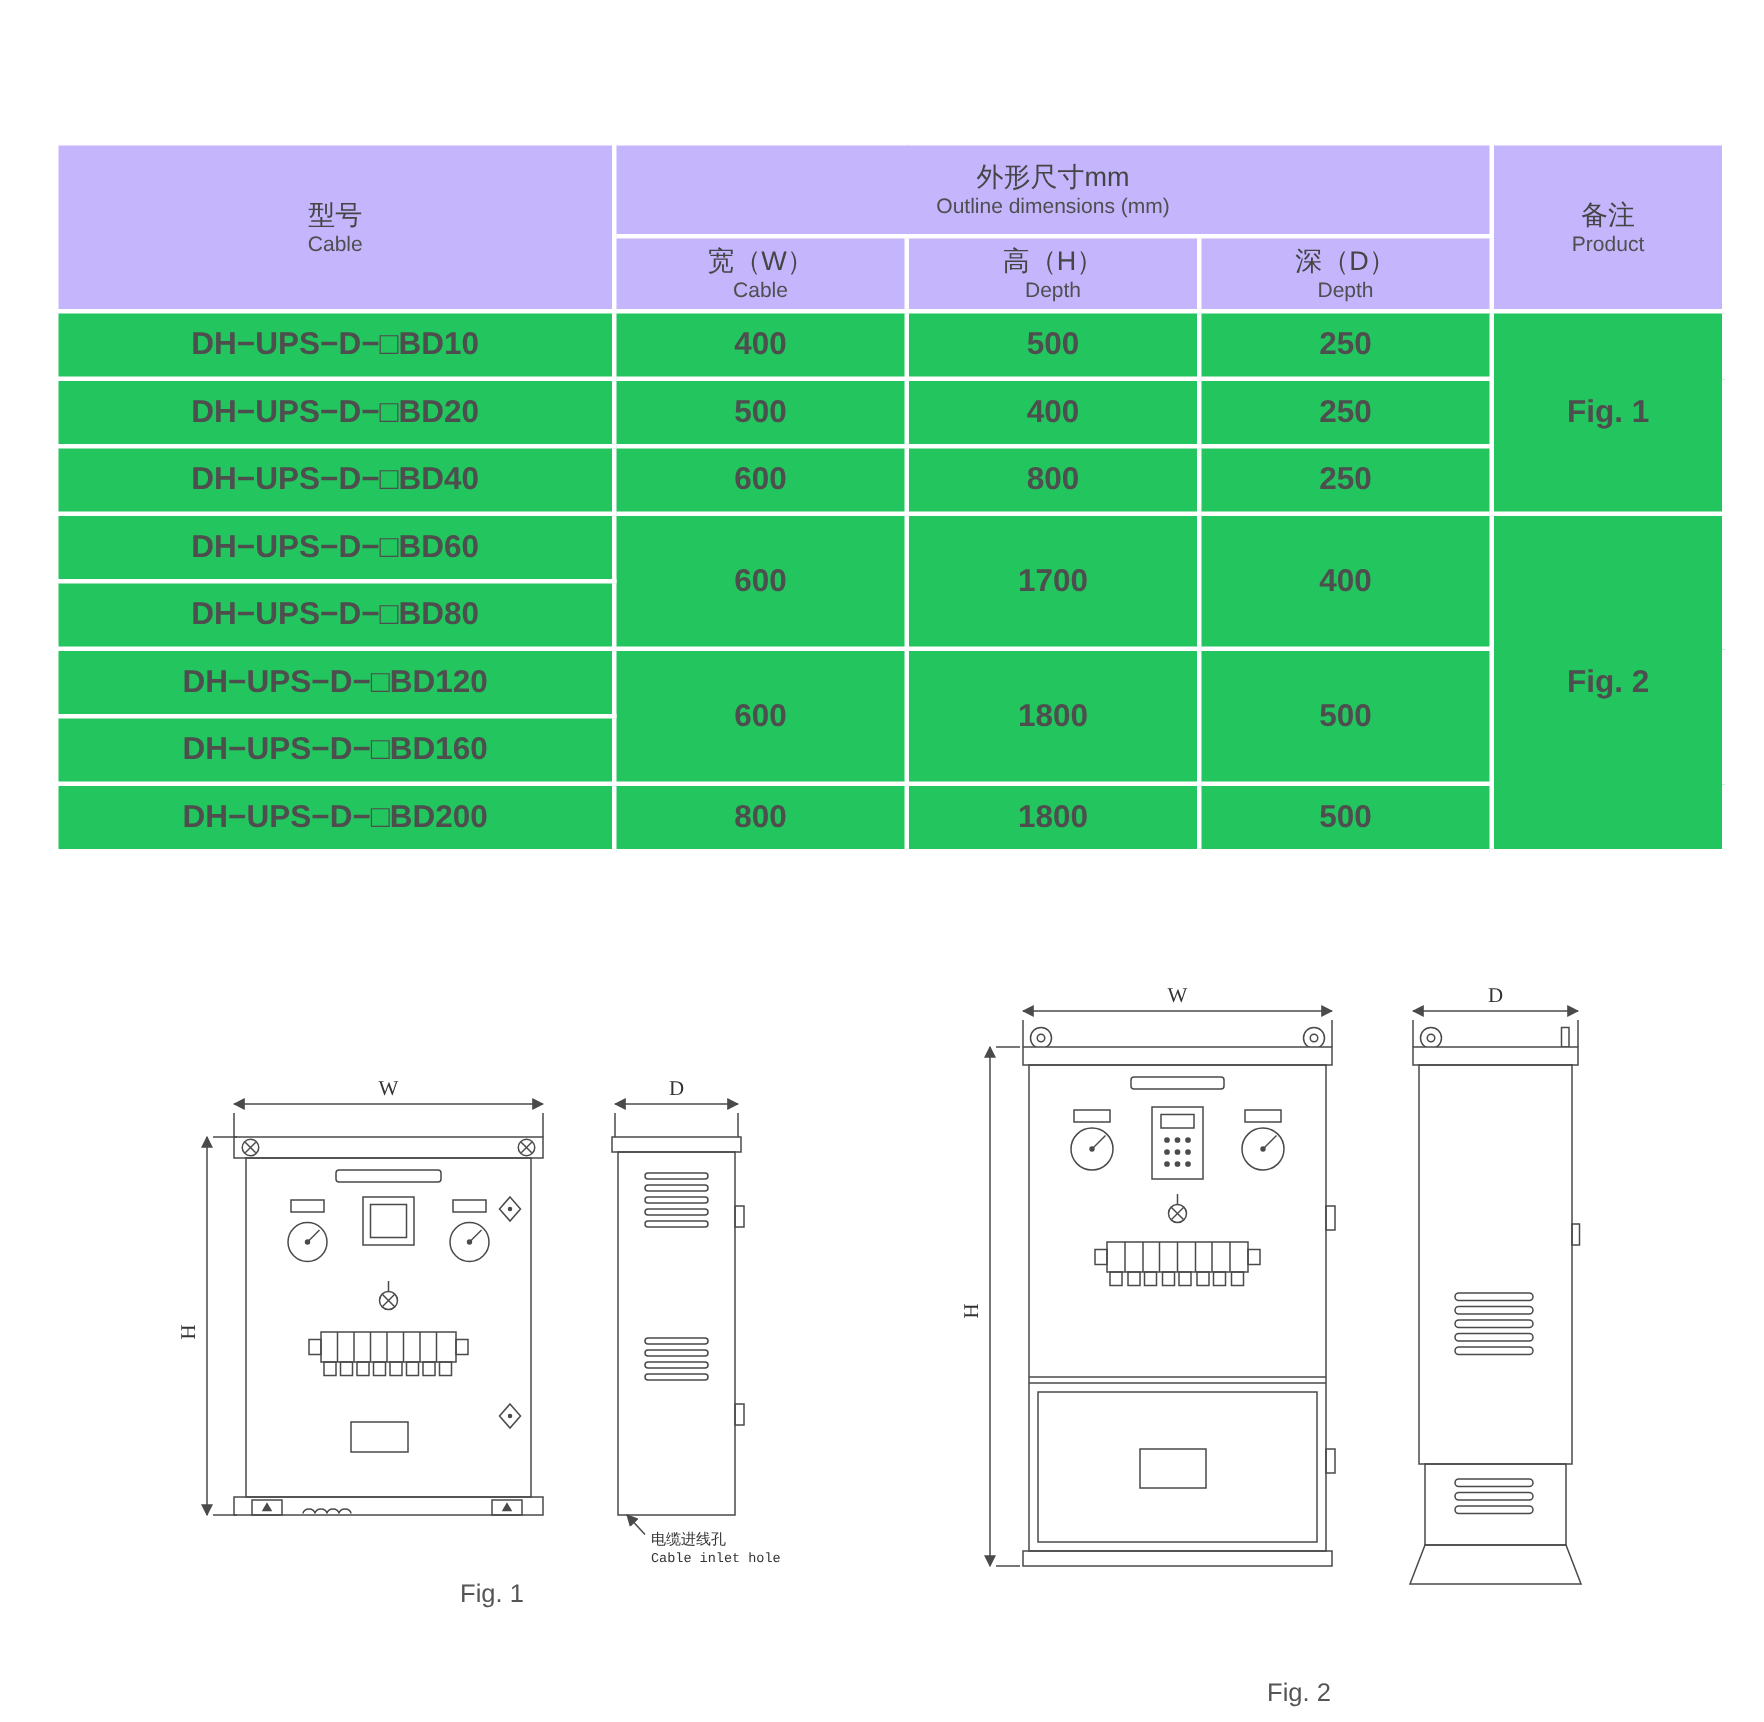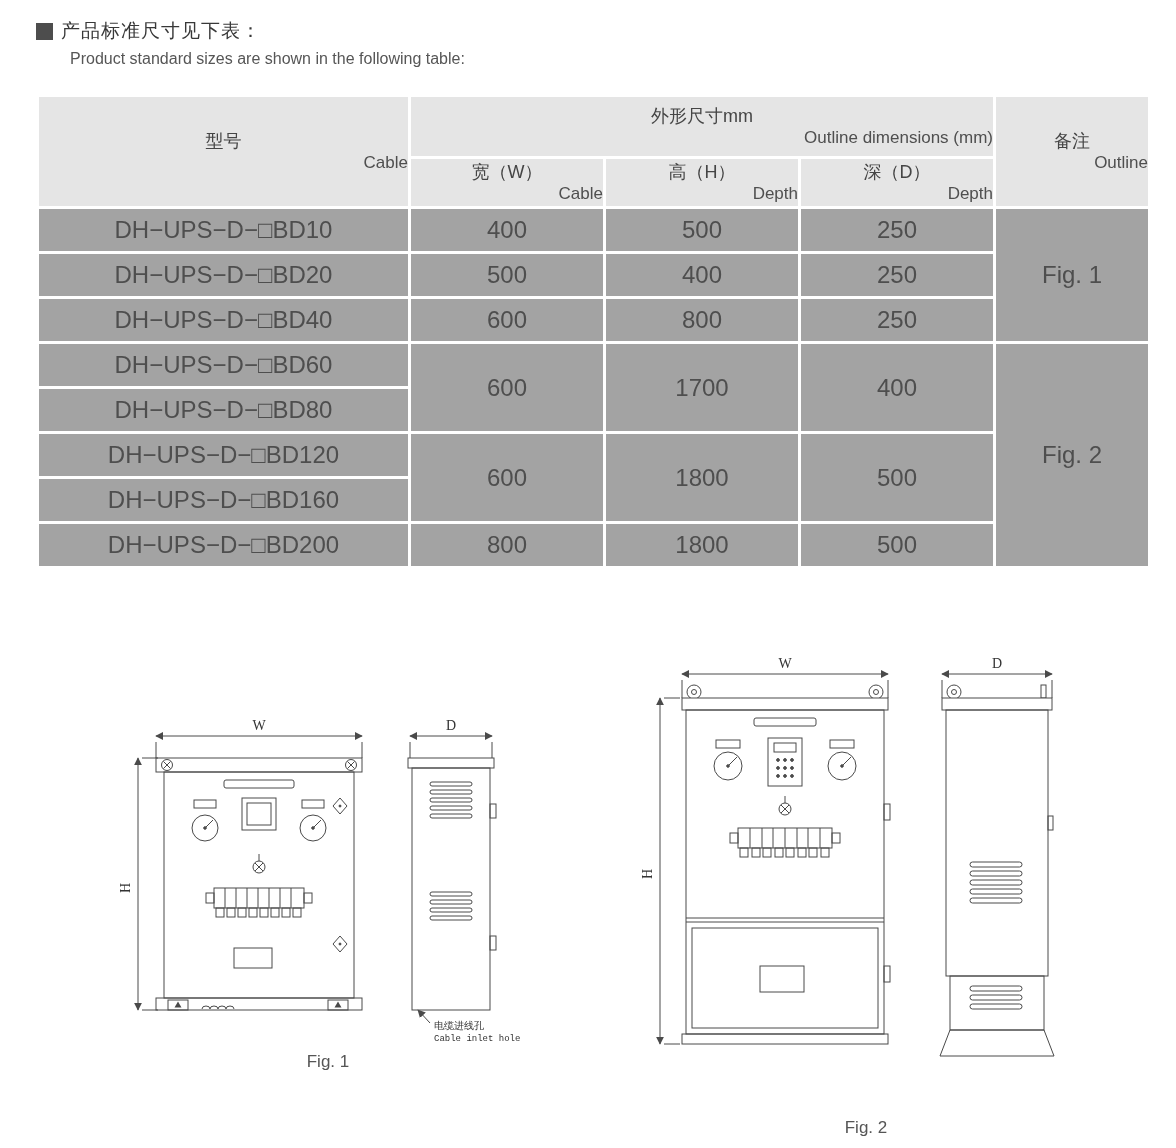--- a/index.html
+++ b/index.html
@@ -11,49 +11,42 @@
   .heading { position:absolute; left:36px; top:18px; }
   .heading-line1 { display:flex; align-items:center; gap:8px; }
   .bullet { width:17px; height:17px; background:#4d4d4d; flex:0 0 auto; }
   .heading-zh { font-size:19px; color:#383838; letter-spacing:1px; }
   .heading-en { font-size:16px; color:#565656; margin:6px 0 0 34px; }
 
   
   .size-table { position:absolute; left:36px; top:94px; width:1112px;
                 border-collapse:collapse; table-layout:fixed; }
   .size-table th, .size-table td { border:3px solid #fff; text-align:center; vertical-align:middle; padding:0; }
-  .size-table th { background:#e5e5e5; font-weight:normal; color:#454545; }
-  .size-table td { background:#a3a3a3; color:#4e4e4e; font-size:24px; }
+  .size-table th { background:#c4b5fd; font-weight:normal; color:#454545; }
+  .size-table td { background:#22c55e; color:#4e4e4e; font-size:21px;font-weight:bold; }
   .h-zh { font-size:18px; line-height:1.25; }
-  .h-en { font-size:17px; line-height:1.25; color:#4f4f4f;text-align:right; }
+  .h-en { font-size:14px; line-height:1.25; color:#4f4f4f; }
   .tr-top { height:62px; }
   .tr-sub { height:50px; }
   .size-table tbody tr { height:45px; }
   .cell-type { font-size:18px; color:#3e3e3e; }
 
   
   .figure { position:absolute; }
   .fig-caption { text-align:center; font-size:17px; color:#555; margin-top:2px; }
   svg text { font-family:"Liberation Serif","DejaVu Serif",serif; fill:#333; }
   svg .lbl-dim { font-size:14px; }
   svg .lbl-zh { font-family:"Liberation Sans","DejaVu Sans",sans-serif; font-size:10px; fill:#333; }
   svg .lbl-en { font-family:"Liberation Mono","DejaVu Sans Mono",monospace; font-size:9px; fill:#333; }
 </style>
 </head>
 <body>
 
 <div class="page">
 
-  <div class="heading">
-    <div class="heading-line1">
-      <span class="bullet"></span>
-      <span class="heading-zh">产品标准尺寸见下表：</span>
-    </div>
-    <div class="heading-en">Product standard sizes are shown in the following table:</div>
-  </div>
 
   <table class="size-table">
     <colgroup>
       <col style="width:372px">
         <col style="width:195px">
         <col style="width:195px">
         <col style="width:195px">
         <col style="width:155px">
     </colgroup>
     <thead>
@@ -61,21 +54,21 @@
         <th rowspan="2">
           <div class="h-zh">型号</div>
           <div class="h-en">Cable</div>
         </th>
         <th colspan="3">
           <div class="h-zh">外形尺寸mm</div>
           <div class="h-en">Outline dimensions  (mm)</div>
         </th>
         <th rowspan="2">
           <div class="h-zh">备注</div>
-          <div class="h-en">Outline</div>
+          <div class="h-en">Product</div>
         </th>
       </tr>
       <tr class="tr-sub">
         <th>
           <div class="h-zh">宽（W）</div>
           <div class="h-en">Cable</div>
         </th>
         <th>
           <div class="h-zh">高（H）</div>
           <div class="h-en">Depth</div>

